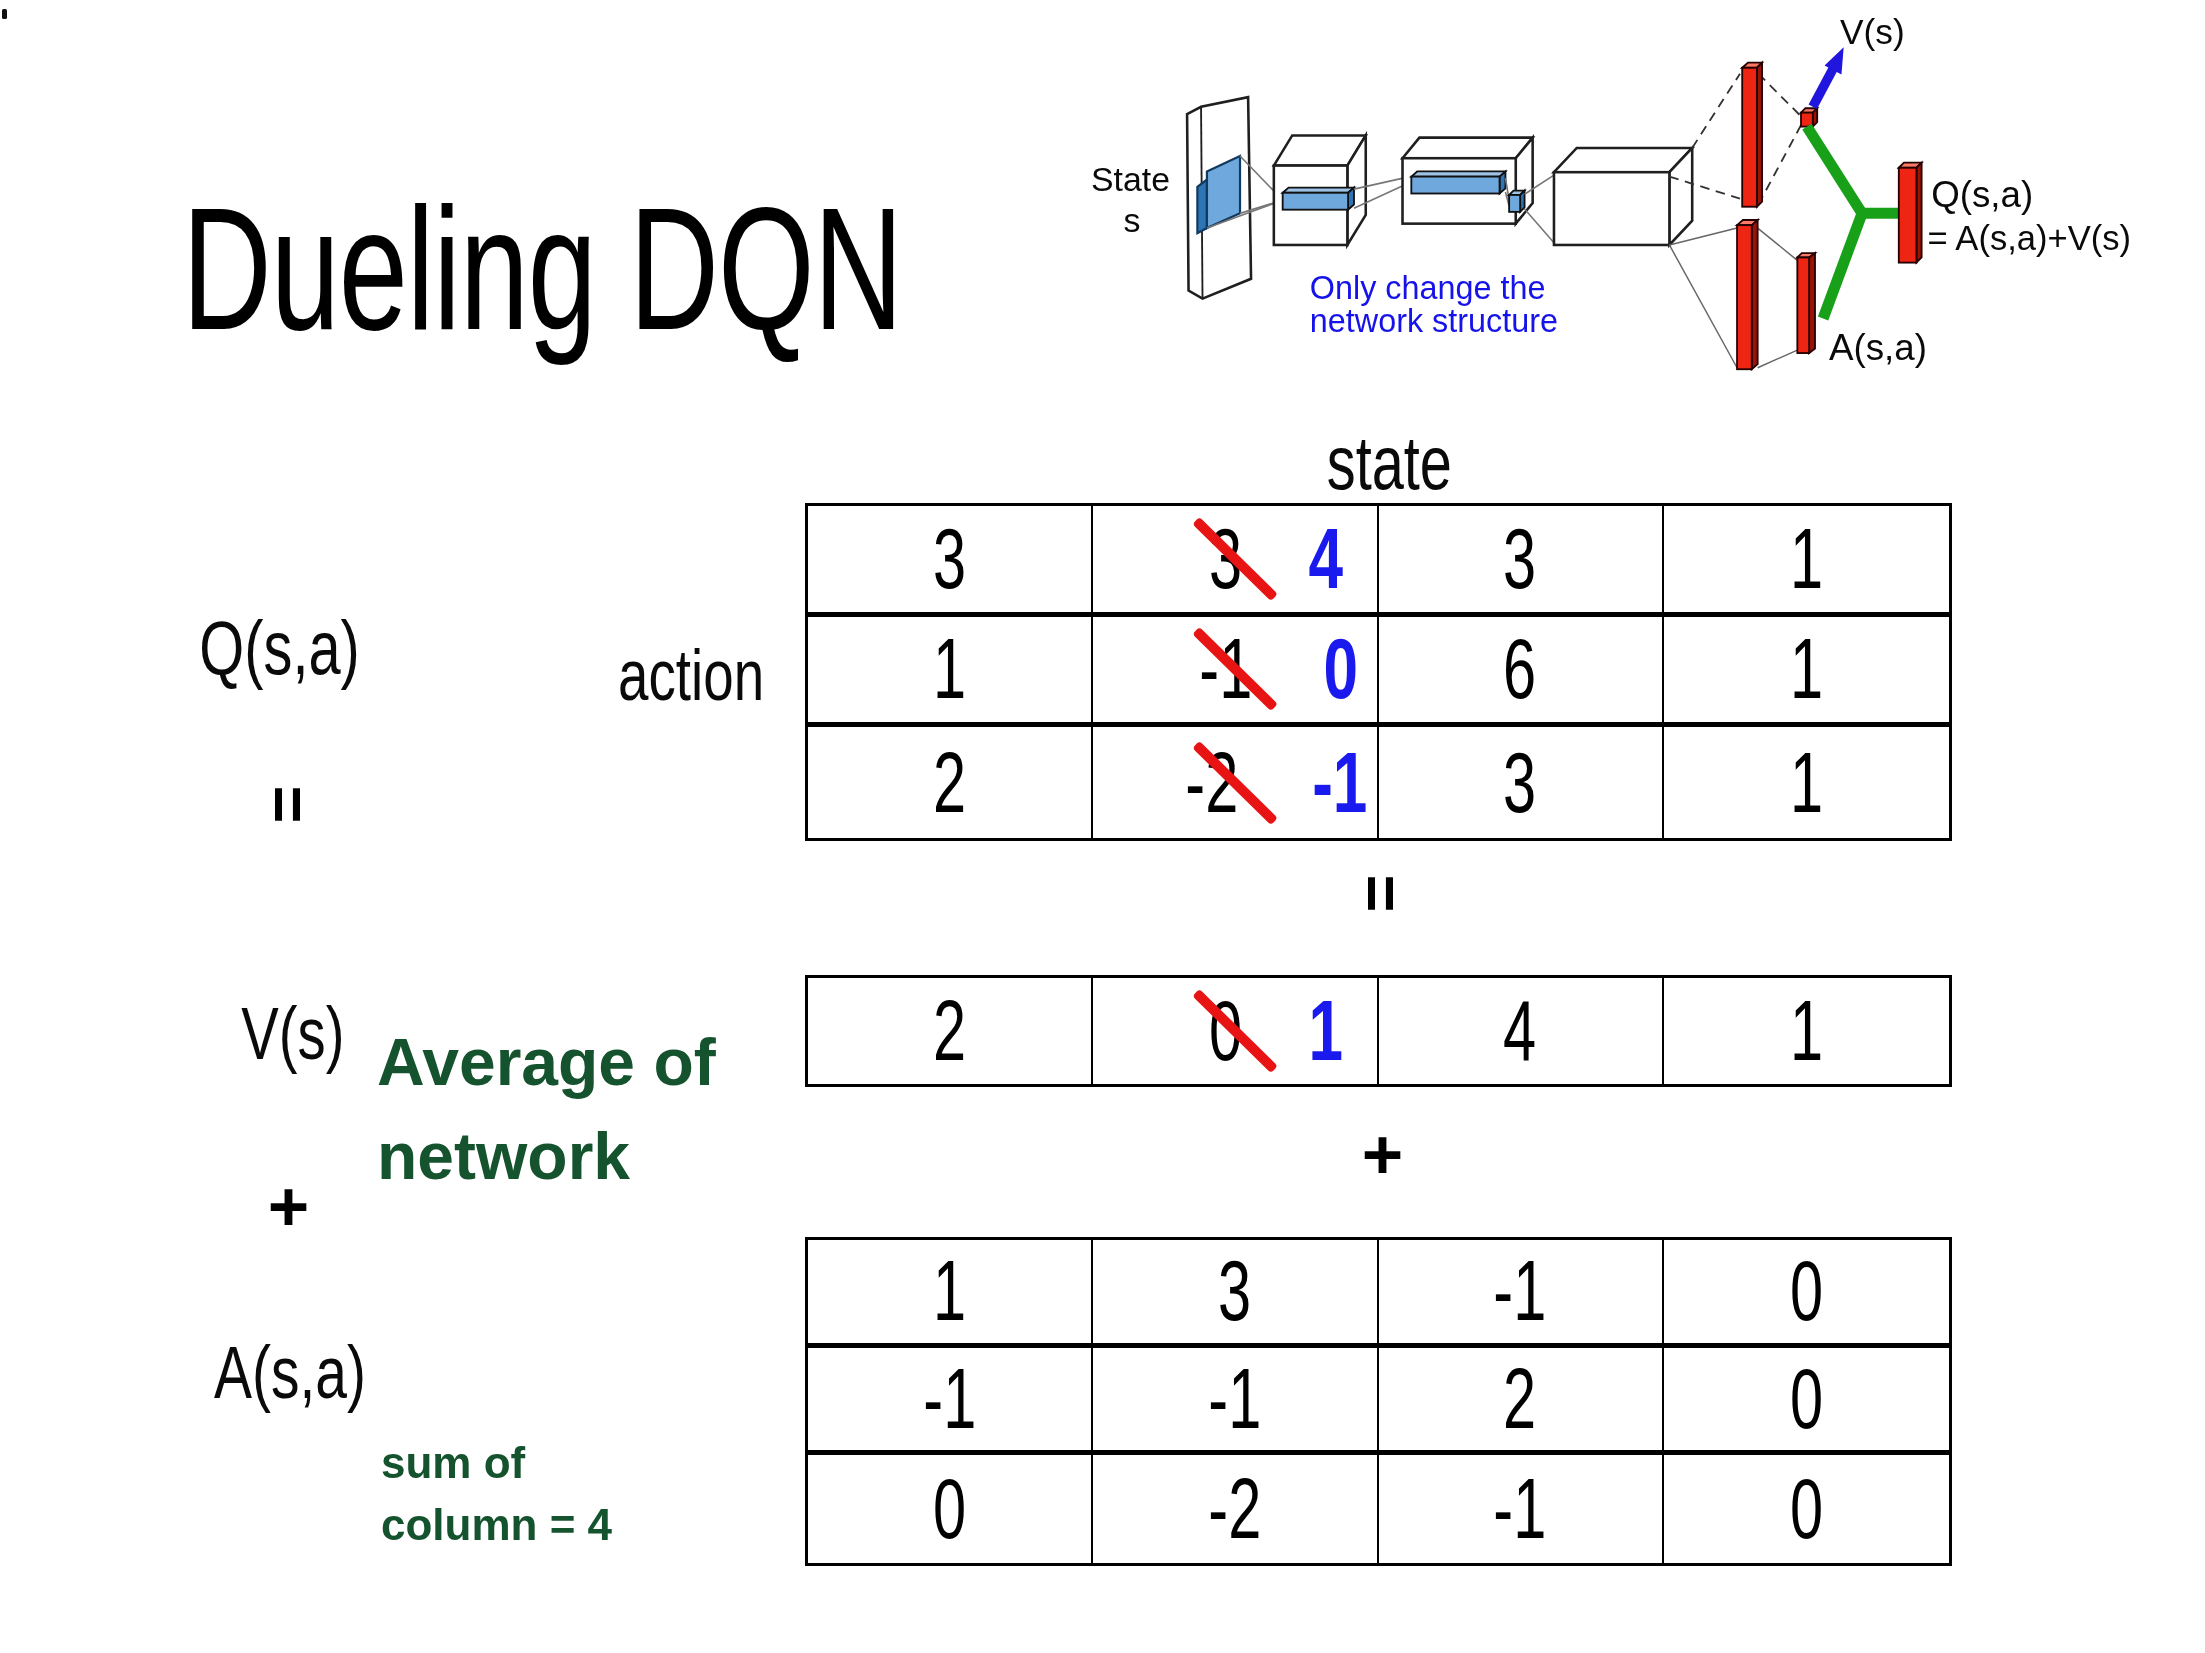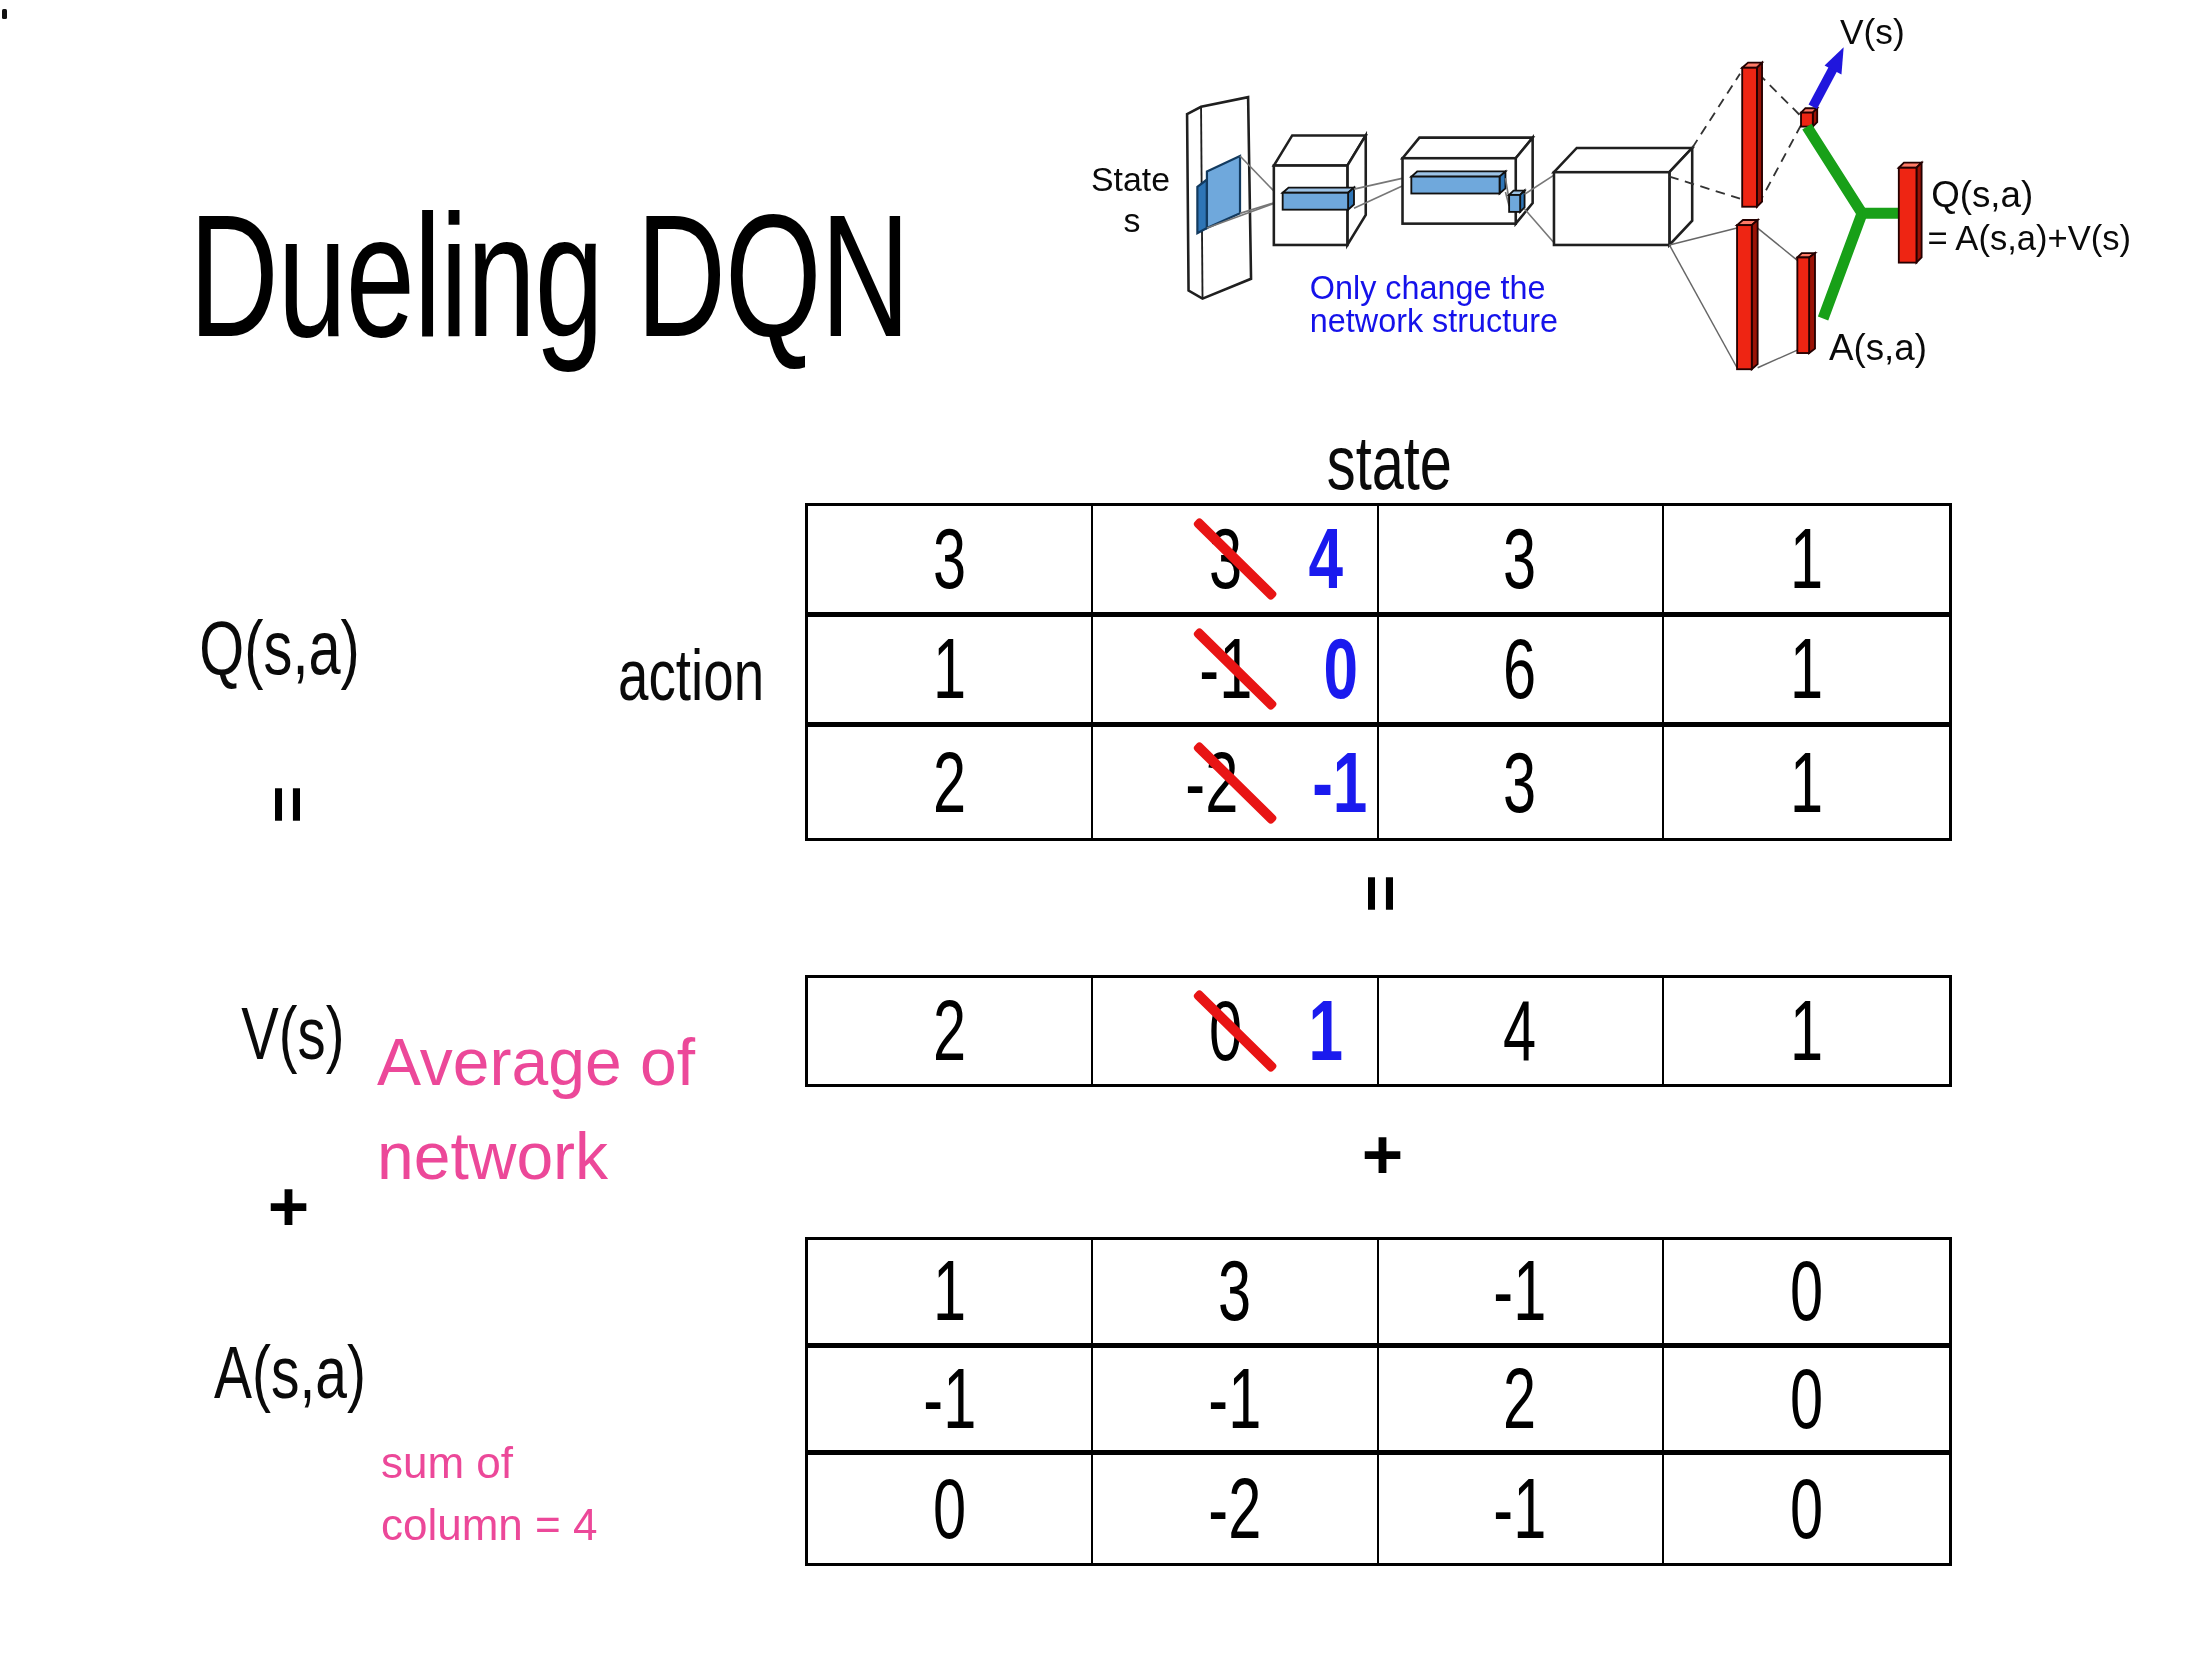--- a/index.html
+++ b/index.html
@@ -1,27 +1,27 @@
 <!DOCTYPE html>
 <html style="font-size:11.8px"><head>
 <meta charset="utf-8">
 <style>
   html,body{margin:0;padding:0;background:#fff;}
   #stage{position:relative;width:2205px;height:1654px;background:#fff;overflow:hidden;
          font-family:"Liberation Sans","DejaVu Sans",sans-serif;color:#000;}
   #speck{position:absolute;left:2.2px;top:8.8px;width:4.4px;height:10.3px;background:#111;border-radius:1.5px;}
   
-  #title{position:absolute;left:182px;top:168px;margin:7px;font-size:175px;font-weight:400;
+  #title{position:absolute;left:182px;top:168px;margin:0;font-size:175px;font-weight:400;
          white-space:nowrap;letter-spacing:-1.5px;}
   .tx{display:inline-block;transform:scaleX(.71);transform-origin:left top;}
   
   .lbl{position:absolute;white-space:nowrap;color:#0a0a0a;}
   .ctr{text-align:center;}
   .lblx{display:inline-block;transform:scaleX(.76);}
-  .blue{color:#ec4899;}
+  .blue{color:#14532d;font-weight:bold;}
   #q-label{left:169px;top:604px;width:221px;font-size:76px;}
   #action-label{left:581px;top:634px;width:221px;font-size:72px;}
   #state-label{left:816px;top:419px;width:1147px;font-size:76px;}
   #v-label{left:182px;top:991px;width:221px;font-size:74px;}
   #a-label{left:180px;top:1329px;width:221px;font-size:75px;}
   #avg-note{left:377px;top:1016px;font-size:66px;line-height:1.42;}
   #sum-note{left:381px;top:1432px;font-size:44px;line-height:1.40;}
   .eqbox{position:absolute;width:74px;height:74px;display:flex;align-items:center;justify-content:center;}
   .roteq{display:inline-block;transform:rotate(90deg);font-size:65px;font-weight:bold;}
   #eq-left{left:252px;top:767px;}

